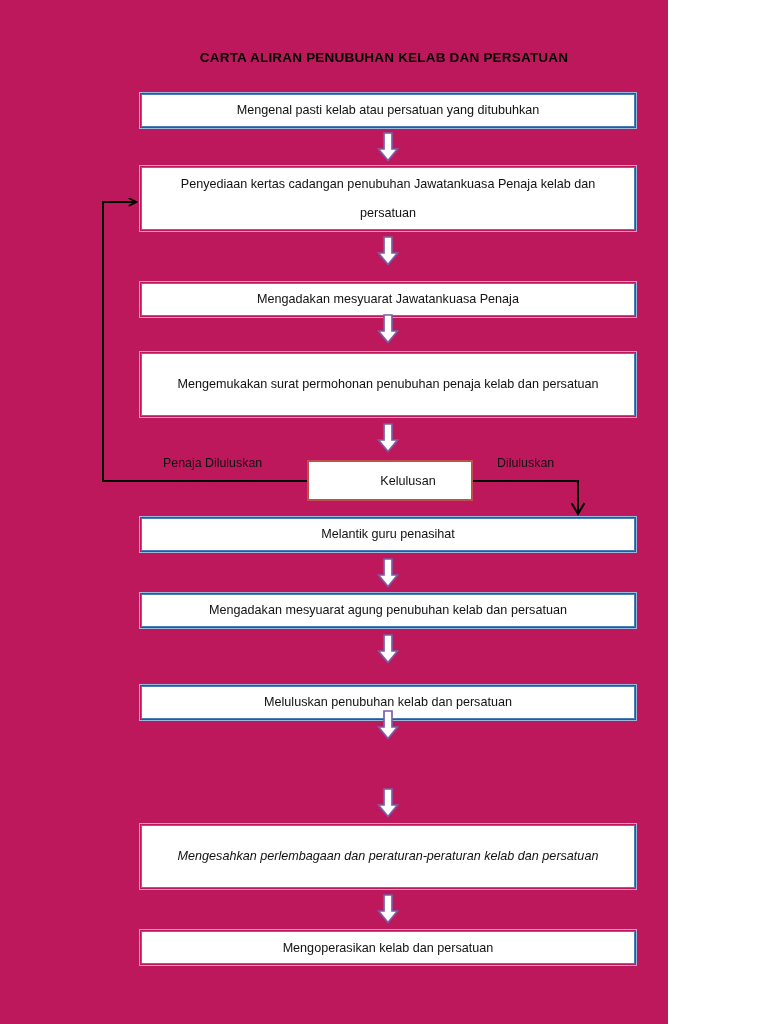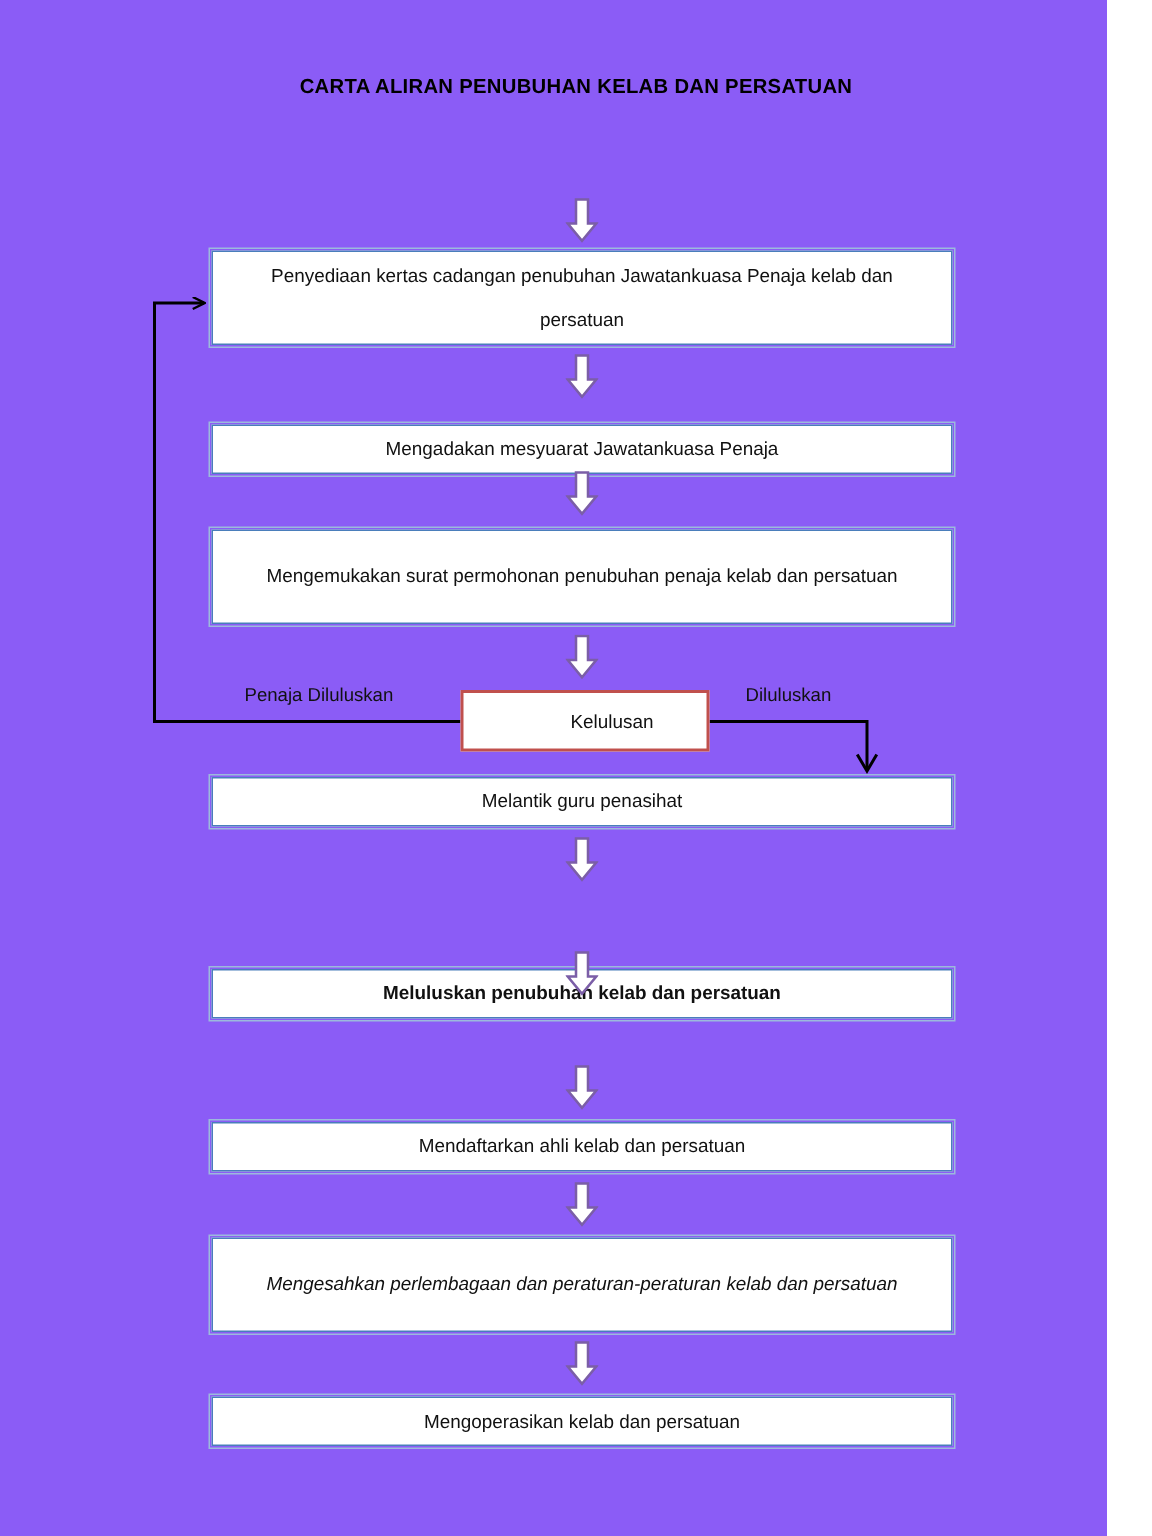--- a/index.html
+++ b/index.html
@@ -6,23 +6,23 @@
     margin: 0;
     padding: 0;
     background: #ffffff;
   }
   body {
     font-family: "Liberation Sans", sans-serif;
     color: #000000;
   }
   #canvas {
     position: relative;
-    width: 738px;
+    width: 668px;
     height: 1024px;
-    background: #8b5cf6;
+    background: #be185d;
     overflow: hidden;
   }
 
   
   #chart-title {
     position: absolute;
     left: 0;
     top: 50px;
     width: 768px;
     text-align: center;
@@ -119,45 +119,48 @@
     <g>
       <path d="M307,481 L103,481 L103,202 L136,202" fill="none" stroke="#000000" stroke-width="2" marker-end="url(#arrowhead-open)"></path>
     </g>
 
     <g>
       <path d="M473,481 L578,481 L578,512" fill="none" stroke="#000000" stroke-width="2"></path>
       <path d="M571.5,503 L578,514 L584.5,503" fill="none" stroke="#000000" stroke-width="2"></path>
     </g>
   </svg>
 
+  <div class="proc-box" style="top:94px;  height:33px;">
+    <span class="proc-label">Mengenal pasti kelab atau persatuan yang ditubuhkan</span>
+  </div>
 
   <div class="proc-box" style="top:167px; height:63px;">
     <span class="proc-label">Penyediaan kertas cadangan penubuhan Jawatankuasa Penaja kelab dan persatuan</span>
   </div>
 
   <div class="proc-box" style="top:283px; height:33px;">
     <span class="proc-label">Mengadakan mesyuarat Jawatankuasa Penaja</span>
   </div>
 
   <div class="proc-box" style="top:353px; height:63px;">
     <span class="proc-label">Mengemukakan surat permohonan penubuhan penaja kelab dan persatuan</span>
   </div>
 
   <div class="proc-box" style="top:518px; height:33px;">
     <span class="proc-label">Melantik guru penasihat</span>
   </div>
 
-
-  <div class="proc-box" style="top:646px; height:33px;font-weight:bold;">
+  <div class="proc-box" style="top:594px; height:33px;">
+    <span class="proc-label">Mengadakan mesyuarat agung penubuhan kelab dan persatuan</span>
+  </div>
+
+  <div class="proc-box" style="top:686px; height:33px;">
     <span class="proc-label">Meluluskan penubuhan kelab dan persatuan</span>
   </div>
 
-  <div class="proc-box" style="top:748px; height:33px;">
-    <span class="proc-label">Mendaftarkan ahli kelab dan persatuan</span>
-  </div>
 
   <div class="proc-box" style="top:825px; height:63px;font-style:italic;">
     <span class="proc-label">Mengesahkan perlembagaan dan peraturan-peraturan kelab dan persatuan</span>
   </div>
 
   <div class="proc-box" style="top:931px; height:33px;align-items:flex-end;">
     <span class="proc-label">Mengoperasikan kelab dan persatuan</span>
   </div>
 
   <div id="decision-box">

